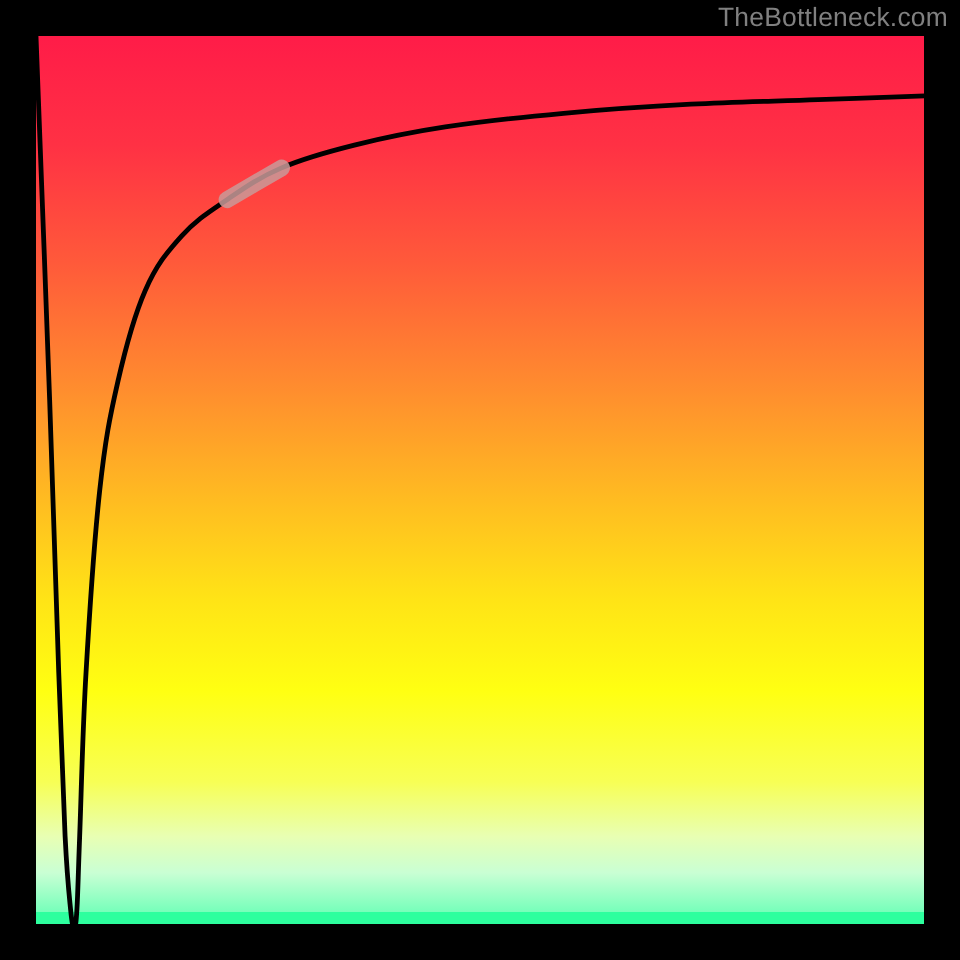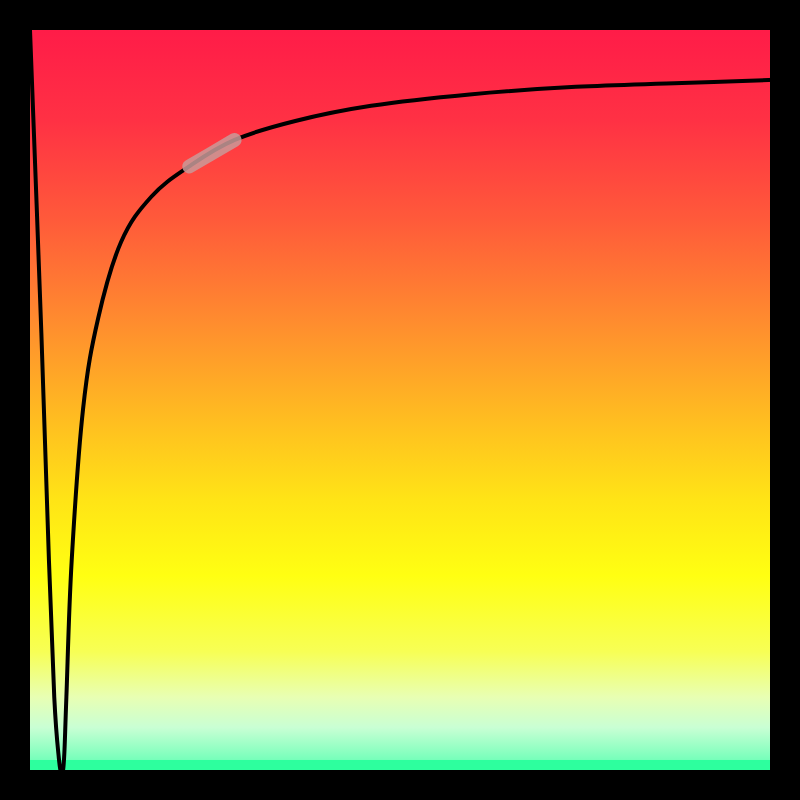--- a/index.html
+++ b/index.html
@@ -29,20 +29,21 @@
   svg {
     position: absolute;
     top: 0;
     left: 0;
   }
 </style>
 </head>
 <body>
 
 <div class="stage">
+  <div class="watermark">TheBottleneck.com</div>
 
   <svg id="svgRoot" xmlns="http://www.w3.org/2000/svg" width="800" height="800" viewBox="0 0 800 800">
     <defs>
       <linearGradient id="bgGrad" x1="0" y1="0" x2="0" y2="1">
           <stop offset="0%" stop-color="#ff1c48"></stop>
           <stop offset="12%" stop-color="#ff3144"></stop>
           <stop offset="25%" stop-color="#ff5a3a"></stop>
           <stop offset="38%" stop-color="#ff8a2f"></stop>
           <stop offset="50%" stop-color="#ffb822"></stop>
           <stop offset="62%" stop-color="#ffe416"></stop>

